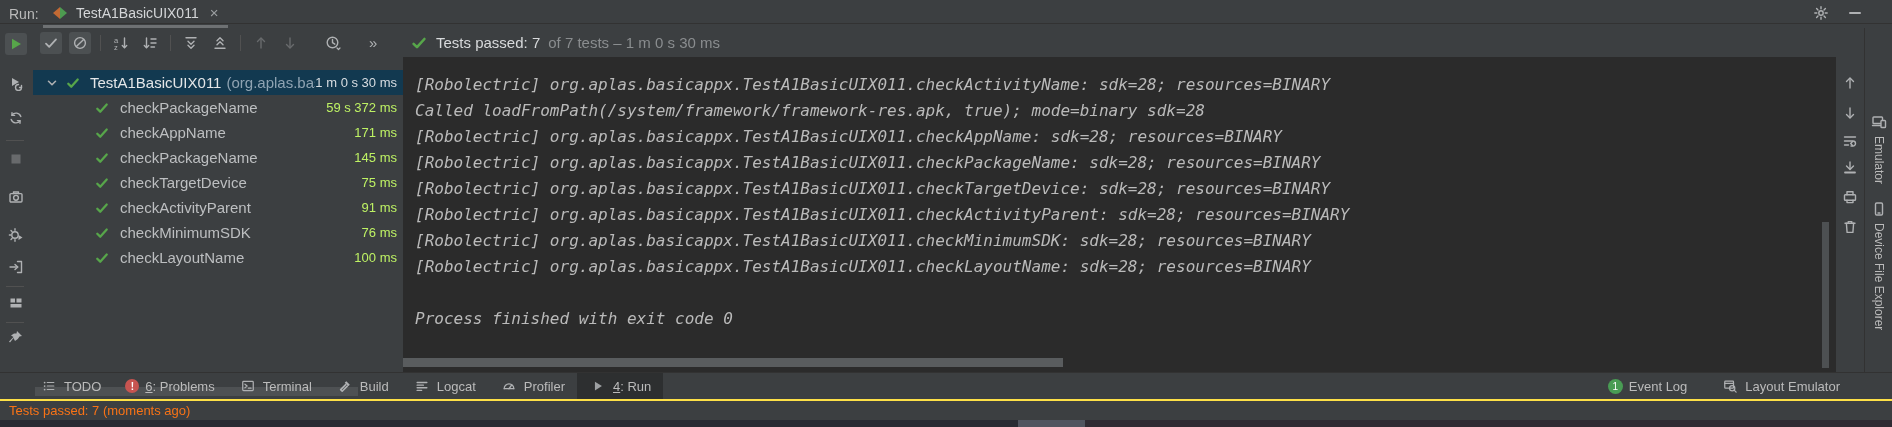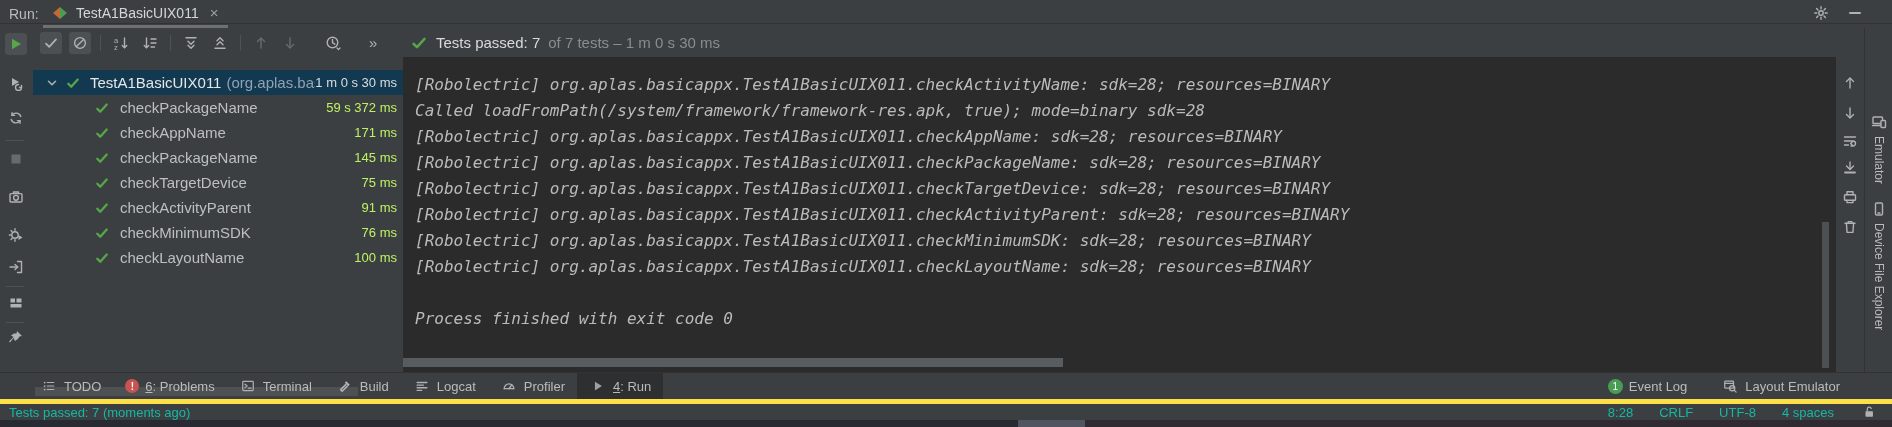--- a/index.html
+++ b/index.html
@@ -102,22 +102,22 @@
   .badge-red { width:14px; height:14px; border-radius:50%; background:#c75450;
       color:#fff; font-size:10px; font-weight:bold; display:flex; align-items:center;
       justify-content:center; }
   .badge-green { width:15px; height:15px; border-radius:50%; background:#499c54;
       color:#fff; font-size:10px; display:flex; align-items:center; justify-content:center; }
   .bbar-right { margin-left:auto; display:flex; align-items:center; gap:10px;
       padding-right:40px; }
 
   
   .status-bar { position:absolute; top:399px; left:0; right:0; height:21px;
-      border-top:5px solid #fde047; display:flex; align-items:center;
-      padding:0 14px 0 9px; font-size:13px; color:#14b8a6; }
+      border-top:2px solid #fde047; display:flex; align-items:center;
+      padding:0 14px 0 9px; font-size:13px; color:#f97316; }
   .status-right { margin-left:auto; display:flex; align-items:center; gap:26px; }
 
   
   .os-strip { position:absolute; top:420px; left:0; right:0; height:7px; background:#292b33; }
   .os-seg1 { position:absolute; left:1018px; width:67px; height:7px; background:#515560; }
   .os-seg2 { position:absolute; left:1085px; right:0; height:7px; background:#302b33; }
 </style>
 </head>
 <body>
 
@@ -582,31 +582,19 @@
               <path d="M12.7 12.7L15 15"></path>
             </svg>
           </span>
         <span>Layout Emulator</span>
       </div>
     </div>
   </div>
 
   <div class="status-bar">
     <span>Tests passed: 7 (moments ago)</span>
-    <div class="status-right">
-      <span>8:28</span>
-      <span>CRLF</span>
-      <span>UTF-8</span>
-      <span>4 spaces</span>
-      <span class="icon sm">
-          <svg viewBox="0 0 16 16" fill="none" stroke="currentColor" stroke-width="1.4" stroke-linecap="round" stroke-linejoin="round">
-            <rect x="4" y="7" width="8.5" height="6.5" rx="0.8" fill="currentColor" stroke="none"></rect>
-            <path d="M6 7V4.8a2.4 2.4 0 0 1 4.6-.9"></path>
-          </svg>
-        </span>
-    </div>
   </div>
 
   <div class="os-strip">
     <div class="os-seg2"></div>
     <div class="os-seg1"></div>
   </div>
 </div>
 
 </body></html>

